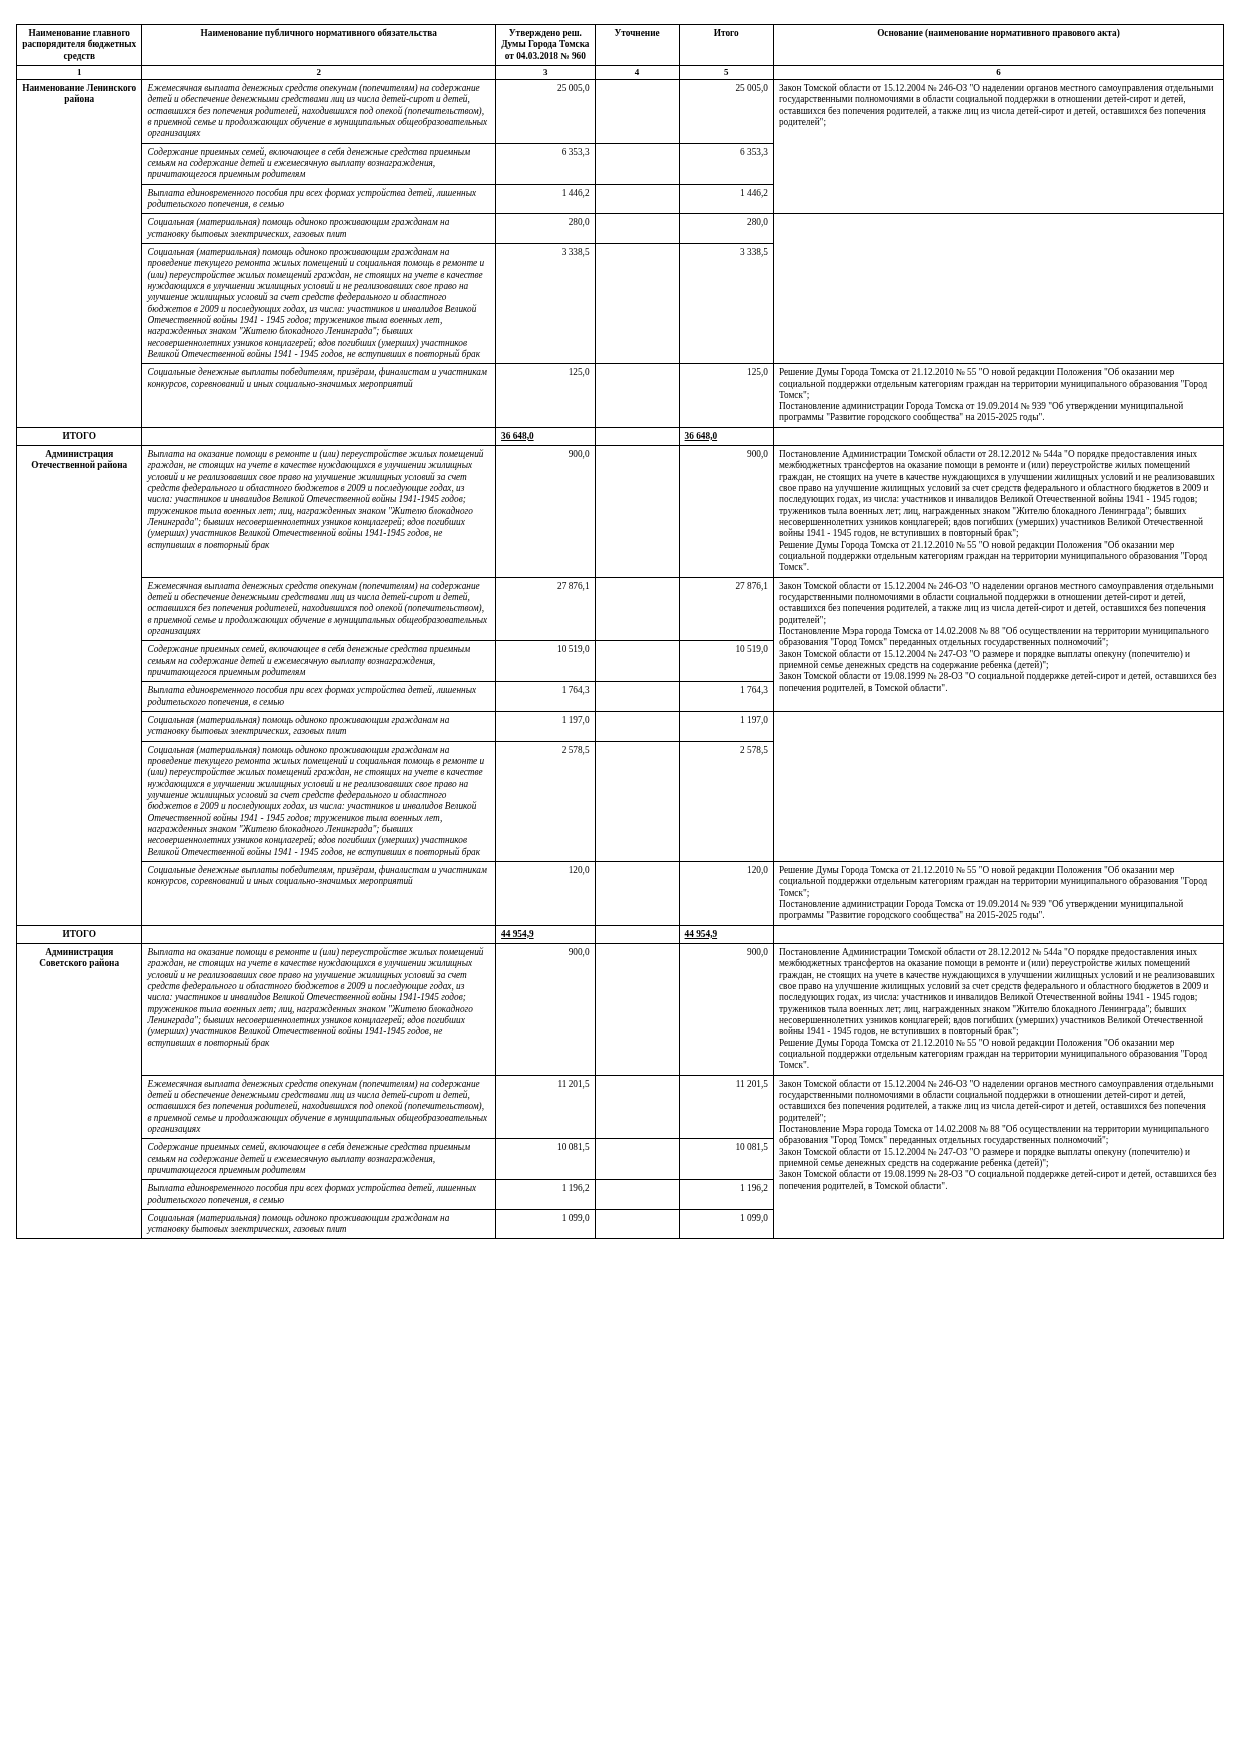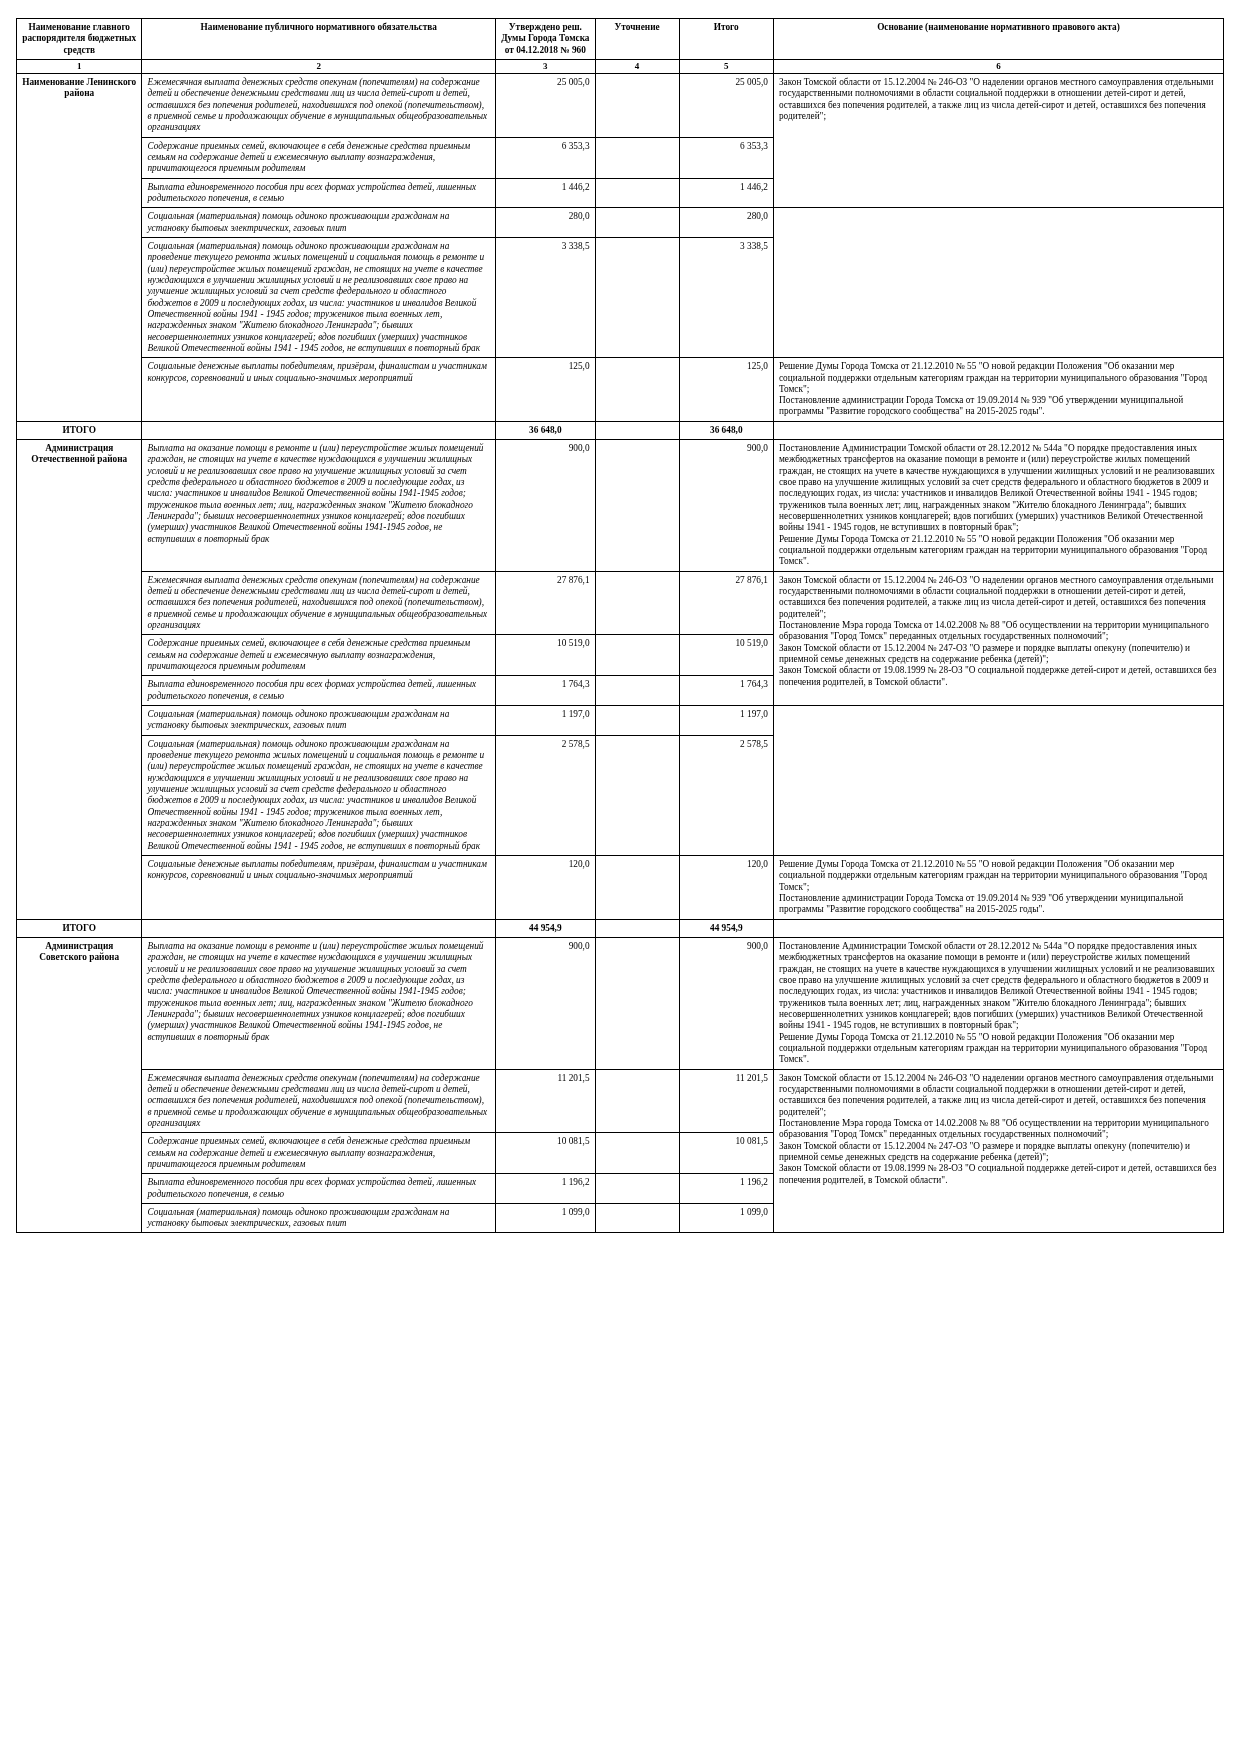--- a/index.html
+++ b/index.html
@@ -9,21 +9,21 @@
   }
   body {
     width: 1240px;
     font-family: "Liberation Serif", serif;
     color: #000000;
   }
   .page {
     width: 1240px;
     min-height: 1754px;
     box-sizing: border-box;
-    padding: 18px 16px 10px 16px;
+    padding: 24px 16px 10px 16px;
   }
   table.main {
     width: 1208px;
     border-collapse: collapse;
     table-layout: fixed;
   }
   table.main td, table.main th {
     border: 1px solid #000000;
     vertical-align: top;
     padding: 3px 5px;
@@ -61,43 +61,44 @@
   .c-osn {
     text-align: left;
     font-size: 9px;
     line-height: 1.2;
   }
   tr.total td {
     font-weight: bold;
     text-align: center;
   }
   tr.total td.c-num {
-    text-align: center;
-    font-weight: bold;
+    text-align: left;
+    font-weight: bold;
+    text-decoration: underline;
   }
   tr.total td.empty {
     border-left: 1px solid #000;
   }
   .w1 { width: 110px; }
   .w2 { width: 330px; }
   .w3 { width: 85px; }
   .w4 { width: 70px; }
   .w5 { width: 80px; }
   .w6 { width: 423px; }
 </style>
 </head>
 <body>
 
 <div class="page">
   <table class="main">
     <thead>
       <tr>
         <th class="w1">Наименование главного распорядителя бюджетных средств</th>
         <th class="w2">Наименование публичного нормативного обязательства</th>
-        <th class="w3">Утверждено реш. Думы Города Томска от 04.12.2018 № 960</th>
+        <th class="w3">Утверждено реш. Думы Города Томска от 04.03.2018 № 960</th>
         <th class="w4">Уточнение</th>
         <th class="w5">Итого</th>
         <th class="w6">Основание (наименование нормативного правового акта)</th>
       </tr>
       <tr class="numrow">
         <td>1</td>
         <td>2</td>
         <td>3</td>
         <td>4</td>
         <td>5</td>

